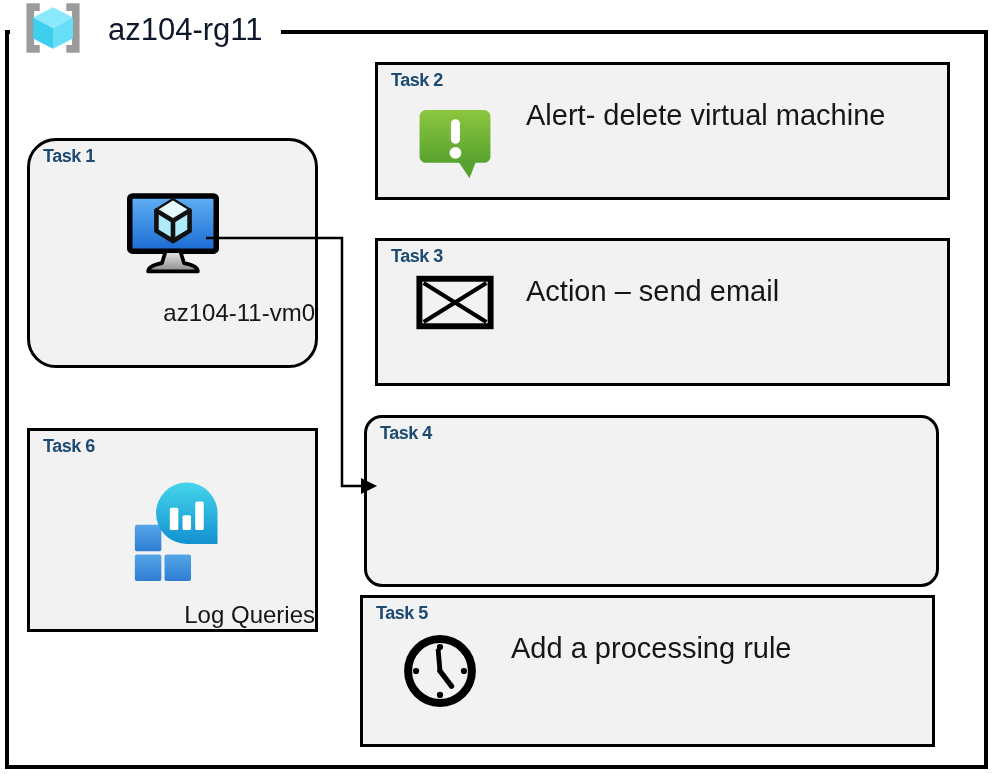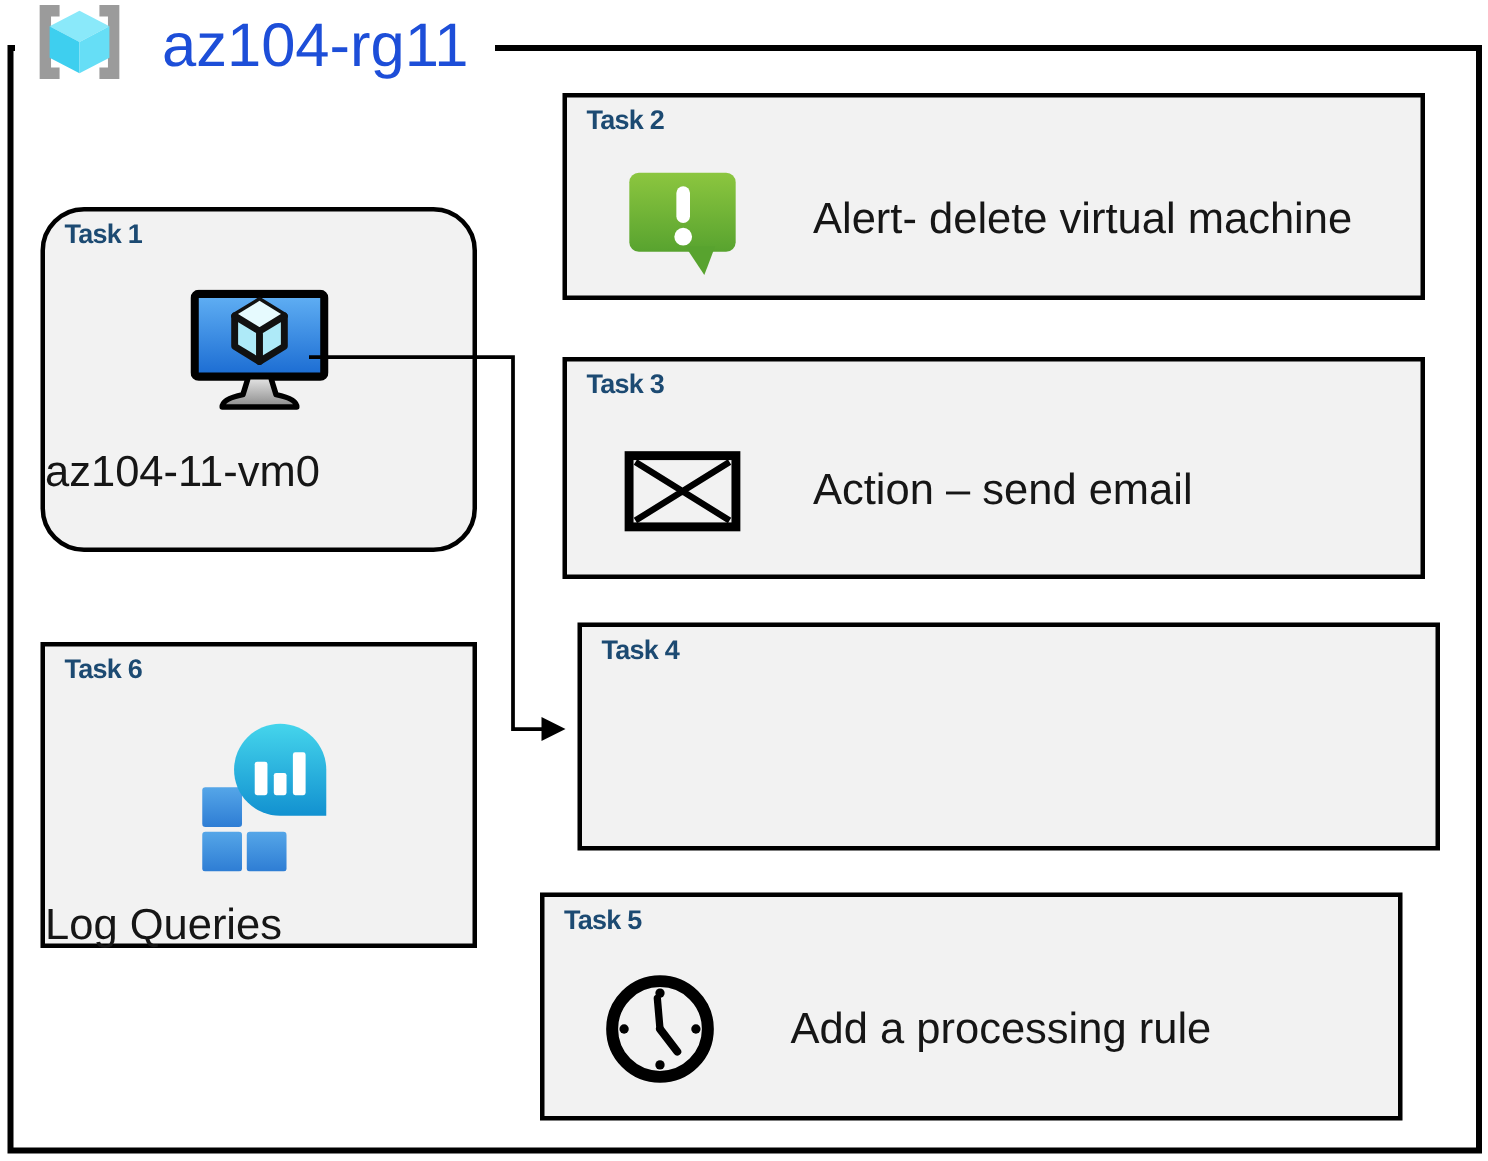--- a/index.html
+++ b/index.html
@@ -9,39 +9,39 @@
   }
   .rg-border{
     position:absolute;left:5px;top:30px;width:983px;height:739px;
     border:4px solid #000;box-sizing:border-box;background:#fff;
   }
   .rg-legend{
     position:absolute;left:10px;top:1px;height:58px;z-index:3;
     display:flex;align-items:center;gap:18px;background:#fff;
     padding:0 18px 0 6px;
   }
-  .rg-title{font-size:41px;color:#1d4ed8;white-space:nowrap;}
+  .rg-title{font-size:31px;color:#0f172a;white-space:nowrap;}
   .task-box{
     position:absolute;background:#F2F2F2;border:3px solid #000;
     box-sizing:border-box;z-index:2;
   }
   .task-label{
     position:absolute;top:5px;left:13px;font-size:18px;font-weight:700;
     color:#1C4A72;letter-spacing:-0.5px;white-space:nowrap;
   }
   .task-content{
     position:absolute;left:36px;right:8px;top:34px;bottom:4px;
-    display:flex;align-items:center;gap:46px;
+    display:flex;align-items:flex-start;gap:30px;
   }
   .icon-slot{flex:0 0 82px;display:flex;justify-content:center;align-items:center;}
   .task-text{font-size:29px;color:#161616;white-space:nowrap;}
   .center-icon{position:absolute;left:0;right:0;display:flex;justify-content:center;}
   .center-text{
-    position:absolute;left:0;right:0;text-align:left;
-    font-size:29px;color:#161616;white-space:nowrap;
+    position:absolute;left:0;right:0;text-align:right;
+    font-size:24px;color:#161616;white-space:nowrap;
   }
   .connector{position:absolute;left:0;top:0;width:992px;height:774px;pointer-events:none;z-index:4;}
 </style>
 </head>
 <body>
 
 <div class="canvas">
 
   <div class="rg-border"></div>
 
@@ -135,21 +135,21 @@
       <span class="icon-slot">
         <svg width="78" height="55" viewBox="0 0 92 64">
           <rect x="4" y="4" width="84" height="56" fill="none" stroke="#000" stroke-width="7"></rect>
           <path d="M9 9 L83 55 M83 9 L9 55" fill="none" stroke="#000" stroke-width="5"></path>
         </svg>
       </span>
       <span class="task-text">Action – send email</span>
     </div>
   </div>
 
-  <div class="task-box" style="left:385px;top:415px;width:575px;height:152px;">
+  <div class="task-box" style="left:364px;top:415px;width:575px;height:172px;border-radius:18px;">
     <div class="task-label">Task 4</div>
   </div>
 
   <div class="task-box" style="left:360px;top:595px;width:575px;height:152px;">
     <div class="task-label">Task 5</div>
     <div class="task-content">
       <span class="icon-slot">
         <svg width="78" height="78" viewBox="0 0 88 88">
           <circle cx="44" cy="44" r="36" fill="none" stroke="#000" stroke-width="9"></circle>
           <circle cx="44" cy="17" r="3.5" fill="#000"></circle>

